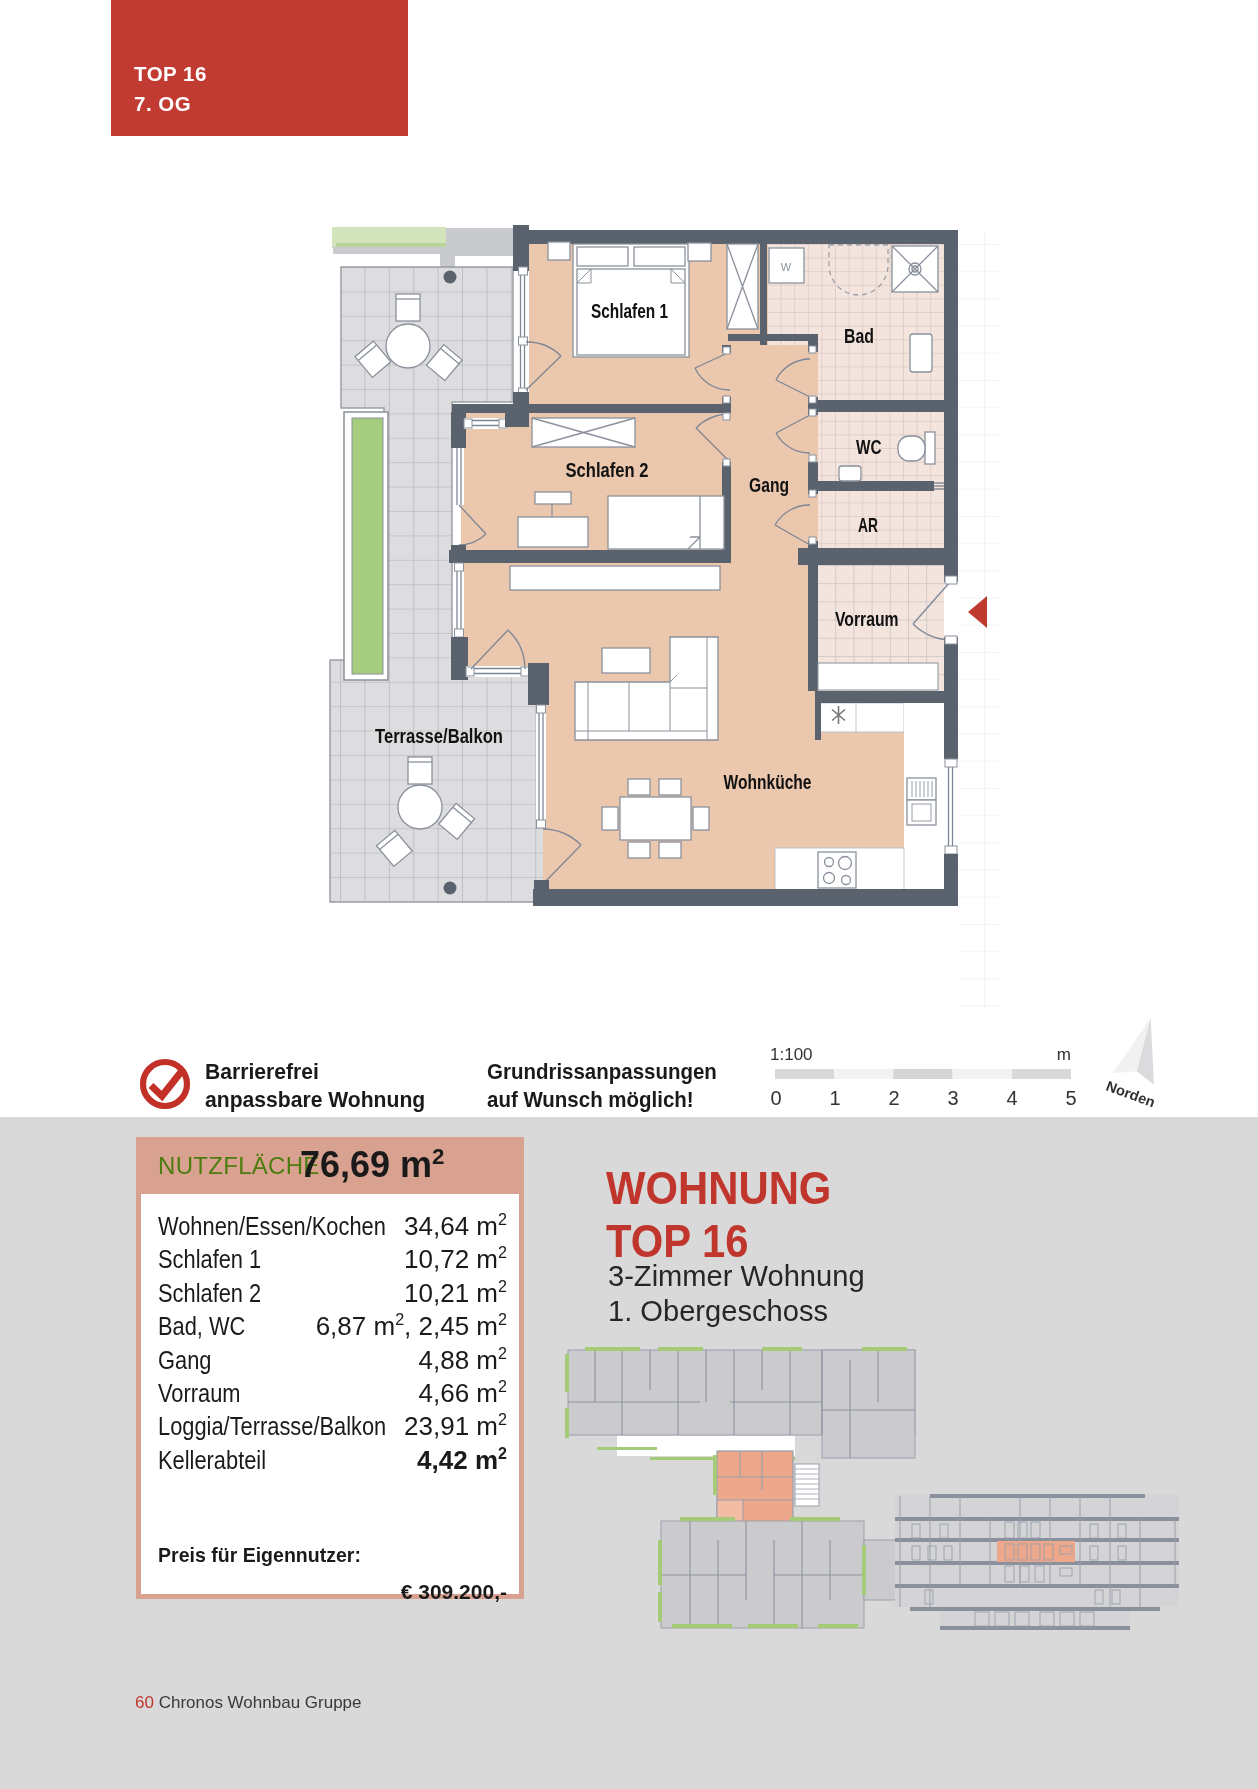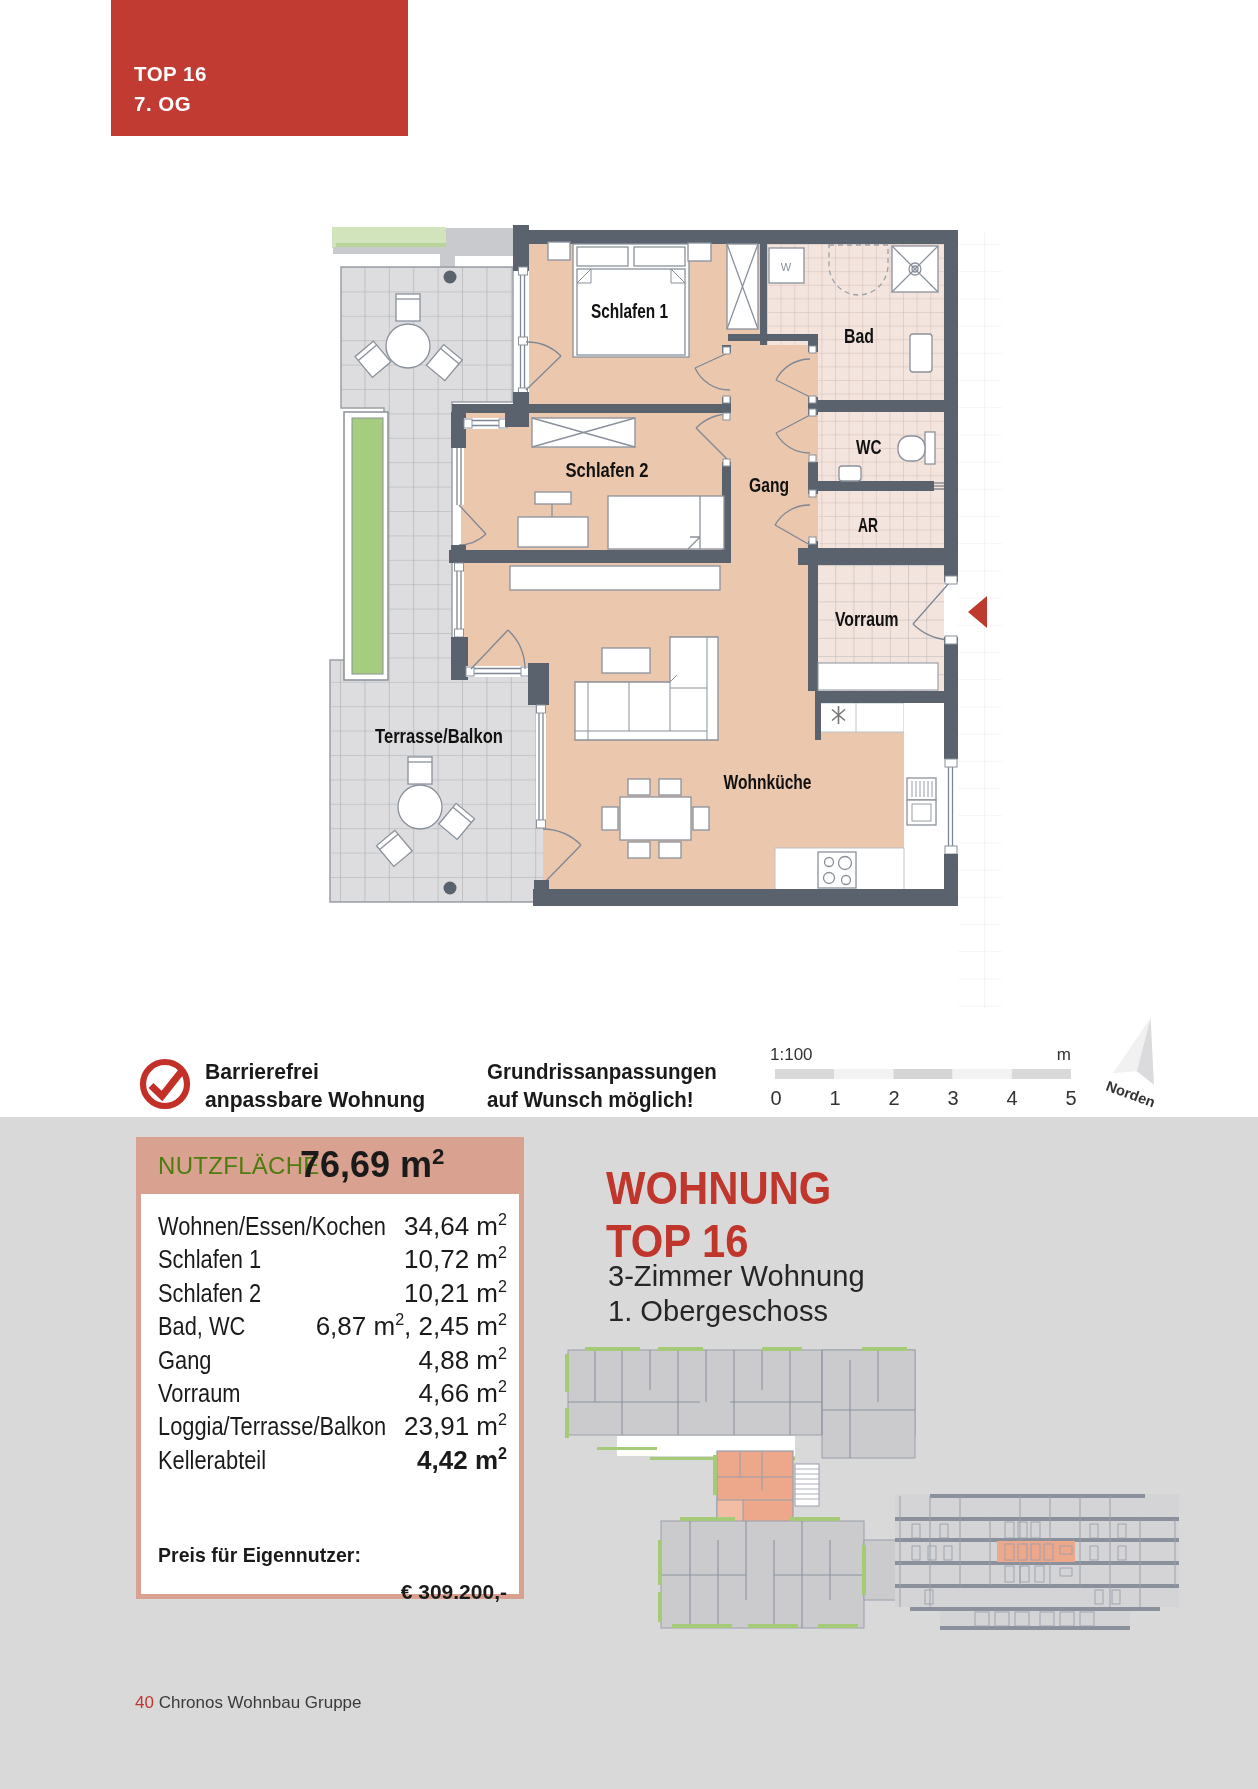--- a/index.html
+++ b/index.html
@@ -522,13 +522,13 @@
 <div style="position:relative;"><span class="rl">Kellerabteil</span><span style="position:absolute;right:0;font-weight:bold;">4,42 m<span class="sup">2</span></span></div>
 </div>
 
 <div class="abs" style="left:158px;top:1543px;font-size:21px;font-weight:bold;color:#1a1a1a;transform:scaleX(.93);transform-origin:0 0;white-space:nowrap;">Preis für Eigennutzer:</div>
 <div class="abs" style="left:300px;top:1543px;width:207px;text-align:right;font-size:21px;font-weight:bold;color:#1a1a1a;margin-top:37px;">€ 309.200,-</div>
 
 <div class="abs" style="left:606px;top:1161px;font-size:47px;font-weight:bold;color:#C0362C;line-height:53px;transform:scaleX(0.89);transform-origin:0 0;white-space:nowrap;">WOHNUNG<br>TOP 16</div>
 
 <div class="abs" style="left:608px;top:1258px;font-size:30px;color:#262626;line-height:35px;transform:scaleX(0.97);transform-origin:0 0;white-space:nowrap;">3-Zimmer Wohnung<br>1. Obergeschoss</div>
 
-<div class="abs" style="left:135px;top:1693px;font-size:17px;color:#3A3A3A;"><span style="color:#BF362E;">40</span> Chronos Wohnbau Gruppe</div>
+<div class="abs" style="left:135px;top:1693px;font-size:17px;color:#3A3A3A;"><span style="color:#BF362E;">60</span> Chronos Wohnbau Gruppe</div>
 
 </body></html>

